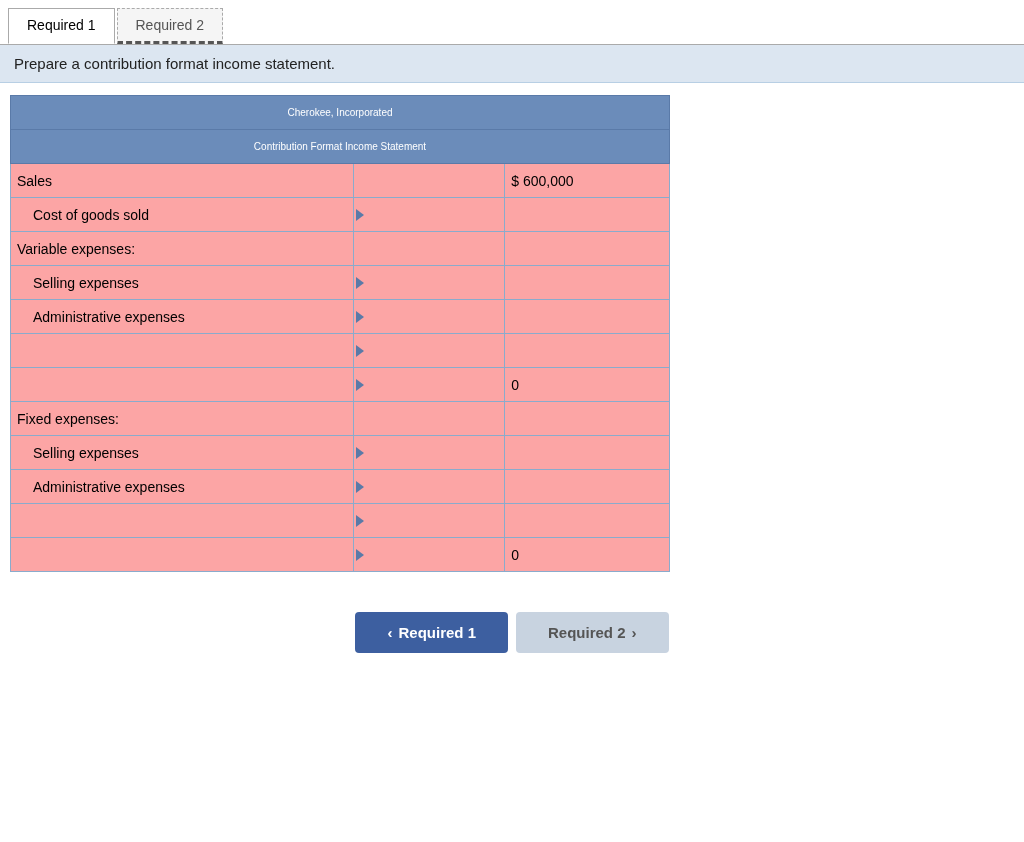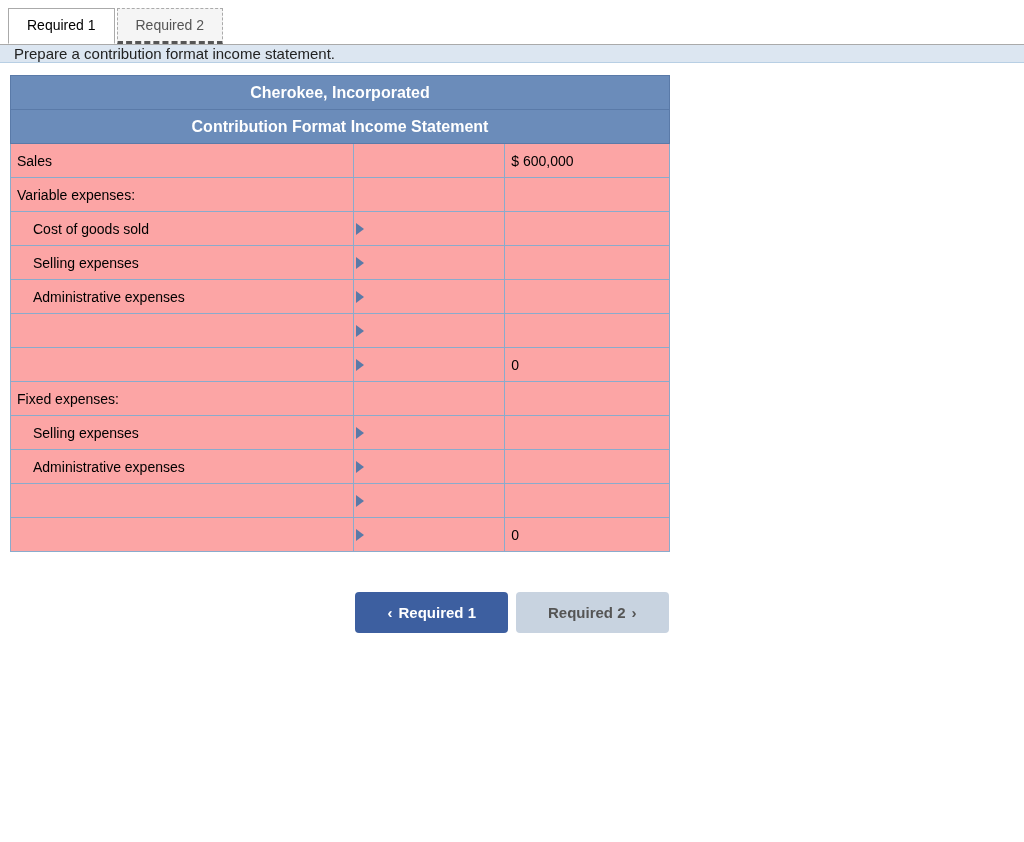--- a/index.html
+++ b/index.html
@@ -34,21 +34,21 @@
     }
     .tab.inactive {
       background: #f5f5f5;
       border-style: dashed;
       color: #555;
     }
 
     
     .instruction-bar {
       background: #dce6f1;
-      padding: 0 14px;
+      padding: 10px 14px;
       font-size: 15px;
       color: #222;
       border-bottom: 1px solid #b8cfe4;
     }
 
     
     .table-container {
       padding: 12px 10px 20px 10px;
       max-width: 680px;
     }
@@ -56,24 +56,24 @@
     
     .statement-table {
       width: 100%;
       border-collapse: collapse;
       border: 1px solid #6b8cba;
     }
 
     .statement-table .header-row td {
       background: #6b8cba;
       color: #fff;
-      font-weight: bold;
+      font-weight: normal;
       text-align: center;
       padding: 5px 8px;
-      font-size: 16px;
+      font-size: 10px;
       border: 1px solid #5a7aa8;
     }
 
     .statement-table td {
       border: 1px solid #8aabcc;
       padding: 4px 6px;
       height: 34px;
       vertical-align: middle;
       background: #fca5a5;
     }
@@ -171,29 +171,29 @@
         <td colspan="3">Contribution Format Income Statement</td>
       </tr>
     </thead>
     <tbody id="table-body">
     <tr>
           <td class="label-col">Sales</td>
           <td class="mid-col input-cell"></td>
           <td class="val-col input-cell">$   600,000</td>
         </tr>
         <tr>
+          <td class="label-col indent-1">Cost of goods sold</td>
+          <td class="mid-col input-cell">
+            <span class="arrow-indicator"></span>
+          </td>
+          <td class="val-col input-cell"></td>
+        </tr>
+        <tr>
           <td class="label-col">Variable expenses:</td>
           <td class="mid-col input-cell"></td>
-          <td class="val-col input-cell"></td>
-        </tr>
-        <tr>
-          <td class="label-col indent-1">Cost of goods sold</td>
-          <td class="mid-col input-cell">
-            <span class="arrow-indicator"></span>
-          </td>
           <td class="val-col input-cell"></td>
         </tr>
         <tr>
           <td class="label-col indent-1">Selling expenses</td>
           <td class="mid-col input-cell">
             <span class="arrow-indicator"></span>
           </td>
           <td class="val-col input-cell"></td>
         </tr>
         <tr>

